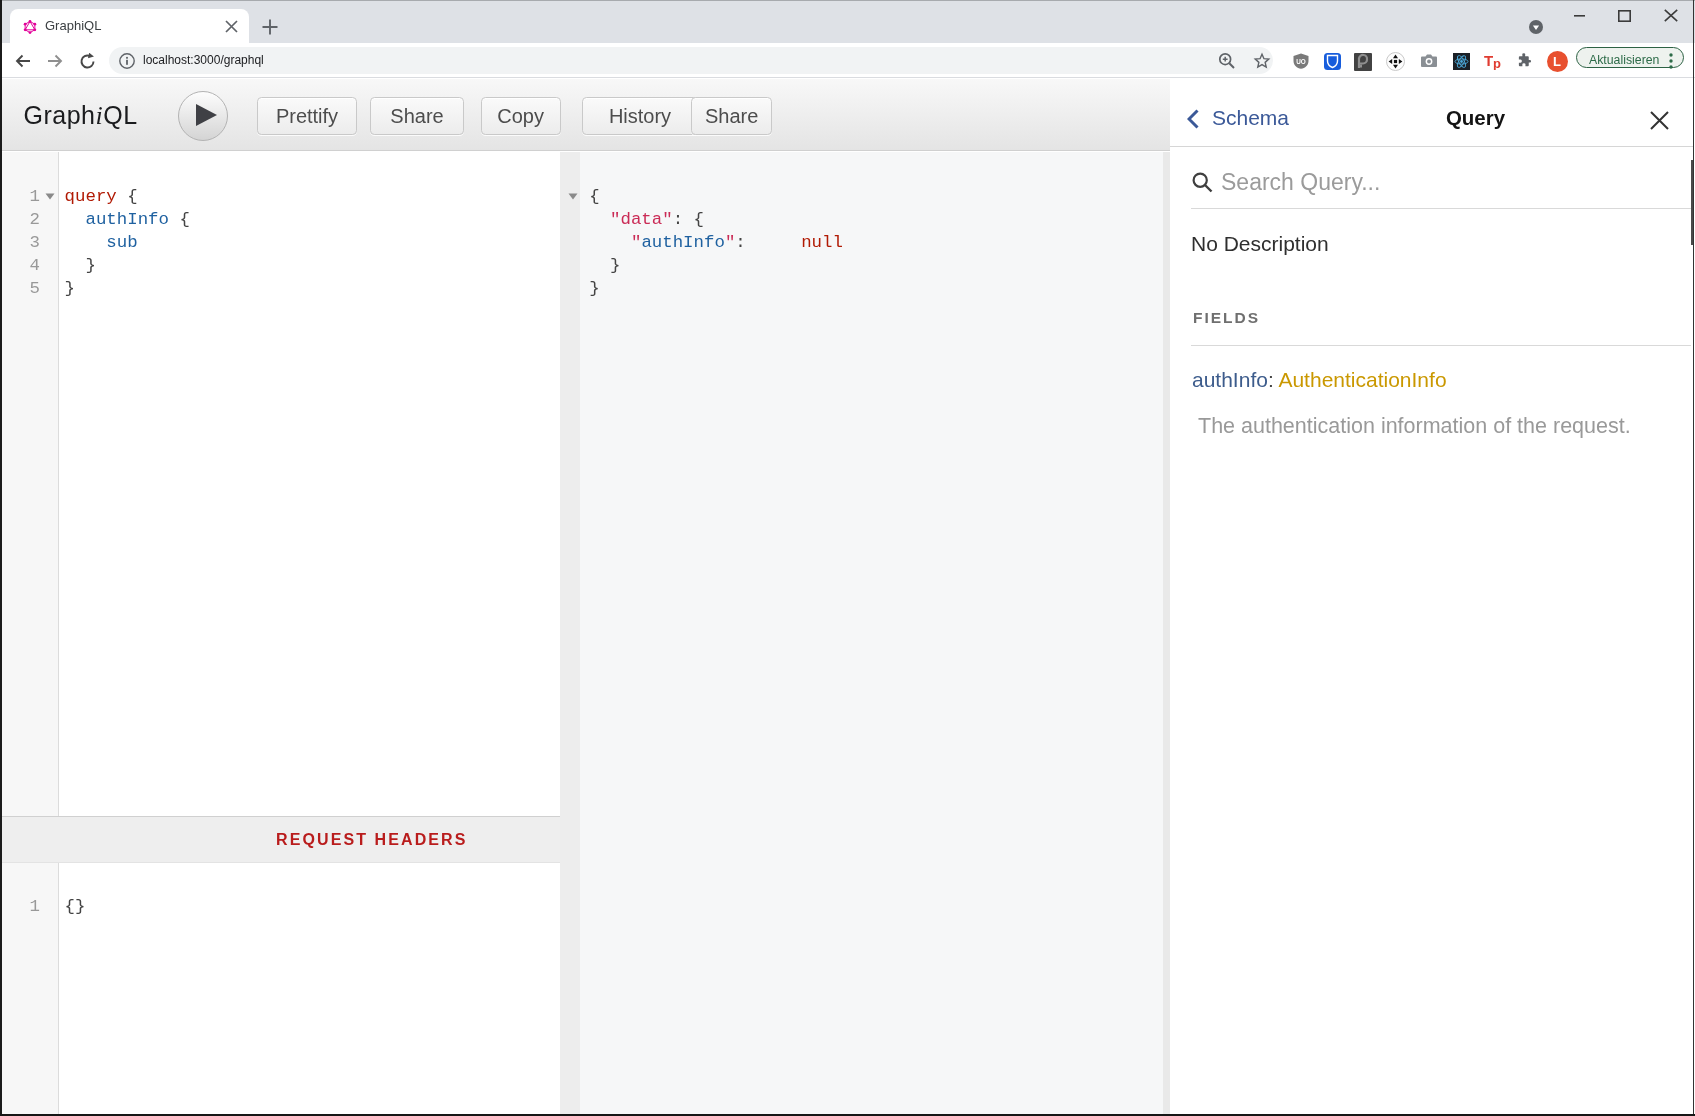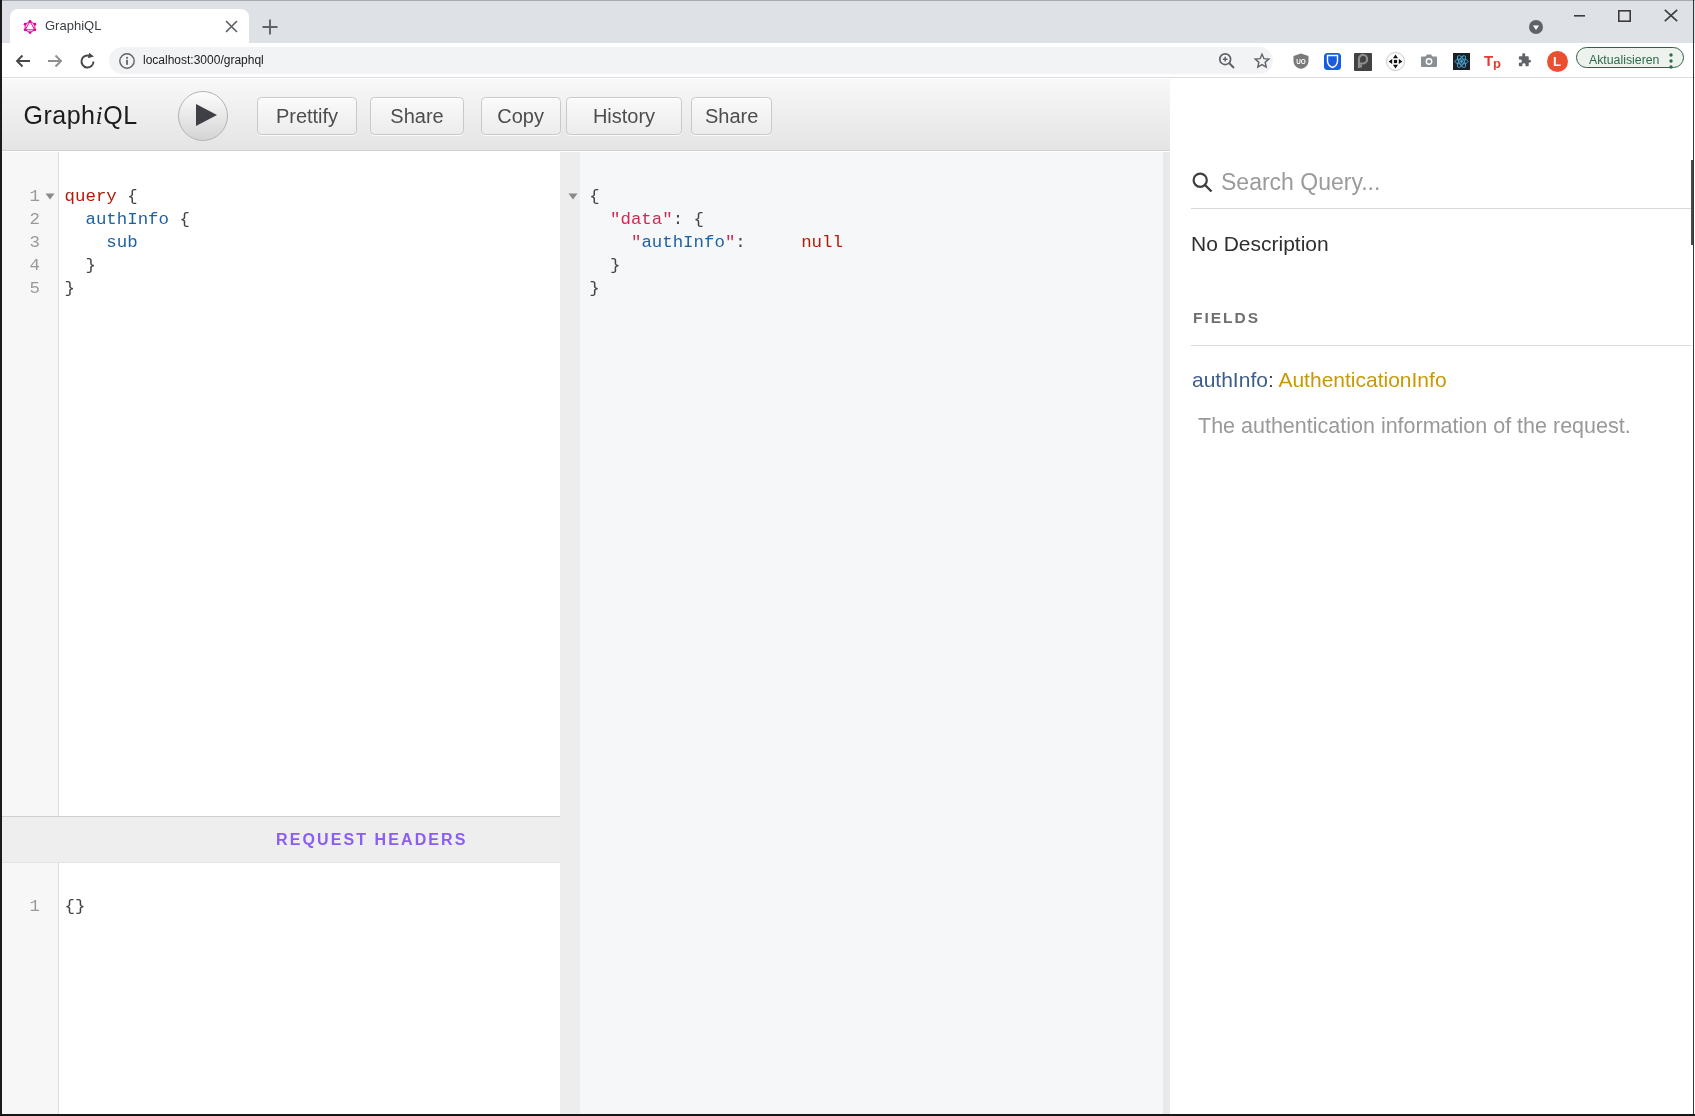--- a/index.html
+++ b/index.html
@@ -33,21 +33,21 @@
   #gutter2 { left:2px; top:863px; width:57px; height:251px; background:#f7f7f7; border-right:1px solid #dcdcdc; }
   .cm { font-family:"Liberation Mono", monospace; font-size:17.4px; line-height:23px; white-space:pre; }
   #lines1 { left:0px; top:184.5px; width:40px; text-align:right; color:#999; }
   #code1 { left:64.6px; top:184.5px; color:#444; }
   .kw { color:#B11A04; } .prop { color:#1F61A0; }
   #varbar { left:2px; top:816px; width:558px; height:47px; background:#eee;
     border-top:1px solid #d0d0d0; border-bottom:1px solid #e3e3e3; }
   #varbar .t1 { position:absolute; left:64px; top:0; height:45px; line-height:45px;
     font-size:16px; font-weight:bold; letter-spacing:2.1px; color:#222; }
   #varbar .t2 { position:absolute; left:274px; top:0; height:45px; line-height:45px;
-    font-size:16px; font-weight:bold; letter-spacing:2.1px; color:#8b5cf6; }
+    font-size:16px; font-weight:bold; letter-spacing:2.1px; color:#b91c1c; }
   #lines2 { left:0px; top:894.5px; width:40px; text-align:right; color:#999; }
   #code2 { left:64.6px; top:894.5px; color:#444; }
   #divider1 { left:560px; top:152px; width:20px; height:962px; background:#ededed; }
   #result { left:580px; top:152px; width:583px; height:962px; background:#f6f7f8; }
   #rescode { left:589.2px; top:184.5px; color:#444; }
   .q { color:#CA2B56; } .def { color:#CA2B56; } .nul { color:#B11A04;margin-left:45px; }
   #divider2 { left:1163px; top:152px; width:7px; height:962px; background:#e9e9e9; }
   
   #docs { left:1170px; top:79px; width:523px; height:1035px; background:#fff; }
   #dochead { position:absolute; left:0; top:0; width:523px; height:68px; border-bottom:1px solid #d6d6d6; }
@@ -232,21 +232,21 @@
   </div>
 
   <div class="abs" id="topbar"></div>
   <div class="abs" id="logo">Graph<em>i</em>QL</div>
   <div class="abs" id="playbtn">
     <div class="tri"></div>
   </div>
   <div class="abs tbtn" style="left:257px;   width:100px;">Prettify</div>
   <div class="abs tbtn" style="left:370px;   width:94px;">Share</div>
   <div class="abs tbtn" style="left:480.6px; width:80px;">Copy</div>
-  <div class="abs tbtn" style="left:566px;   width:116px;text-align:center;">History</div>
+  <div class="abs tbtn" style="left:582px;   width:116px;text-align:center;">History</div>
   <div class="abs tbtn" style="left:691px;   width:81.4px;">Share</div>
 
   <div class="abs" id="gutter1"></div>
   <div class="abs cm" id="lines1">1
 2
 3
 4
 5</div>
   <div class="abs" id="fold1" style="left:44.5px; top:193px;">
     <svg width="10" height="7" viewBox="0 0 10 7">
@@ -274,20 +274,34 @@
     </svg>
   </div>
   <div class="abs cm" id="rescode">{
   <span class="def">"data"</span>: {
     <span class="q">"</span><span class="prop">authInfo</span><span class="q">"</span>: <span class="nul">null</span>
   }
 }</div>
   <div class="abs" id="divider2"></div>
 
   <div class="abs" id="docs">
+    <div id="dochead">
+      <div class="abs" id="chevron" style="left:17px; top:30px;">
+        <svg width="12" height="20" viewBox="0 0 12 20">
+          <path d="M10.5 1.5 L2 10 L10.5 18.5" stroke="#3B5998" stroke-width="3" fill="none"></path>
+        </svg>
+      </div>
+      <div id="schema">Schema</div>
+      <div id="doctitle">Query</div>
+      <div class="abs" id="docclose" style="left:480px; top:32px;">
+        <svg width="19" height="19" viewBox="0 0 19 19">
+          <path d="M1 1 L18 18 M18 1 L1 18" stroke="#333" stroke-width="2" fill="none"></path>
+        </svg>
+      </div>
+    </div>
     <div class="abs" id="searchicon" style="left:22px; top:93px;">
       <svg width="21" height="21" viewBox="0 0 21 21">
         <circle cx="8.2" cy="8.2" r="6.6" fill="none" stroke="#3f3f3f" stroke-width="2.2"></circle>
         <path d="M13 13 L19.5 19.5" stroke="#3f3f3f" stroke-width="2.4"></path>
       </svg>
     </div>
     <div id="searchph">Search Query...</div>
     <div class="docrule" style="top:129px;"></div>
     <div id="nodesc">No Description</div>
     <div id="fields">FIELDS</div>

